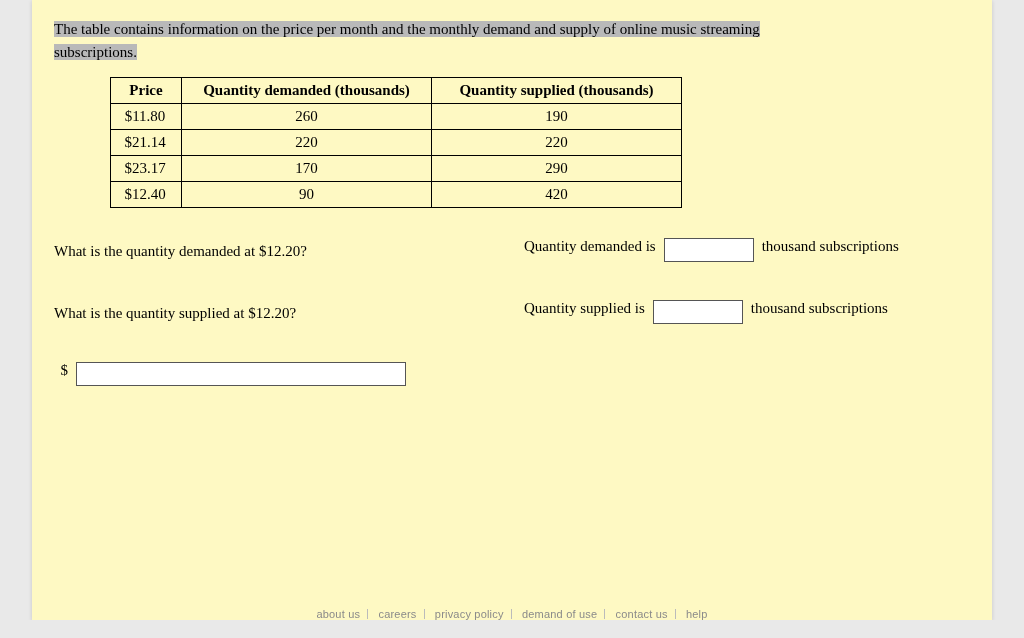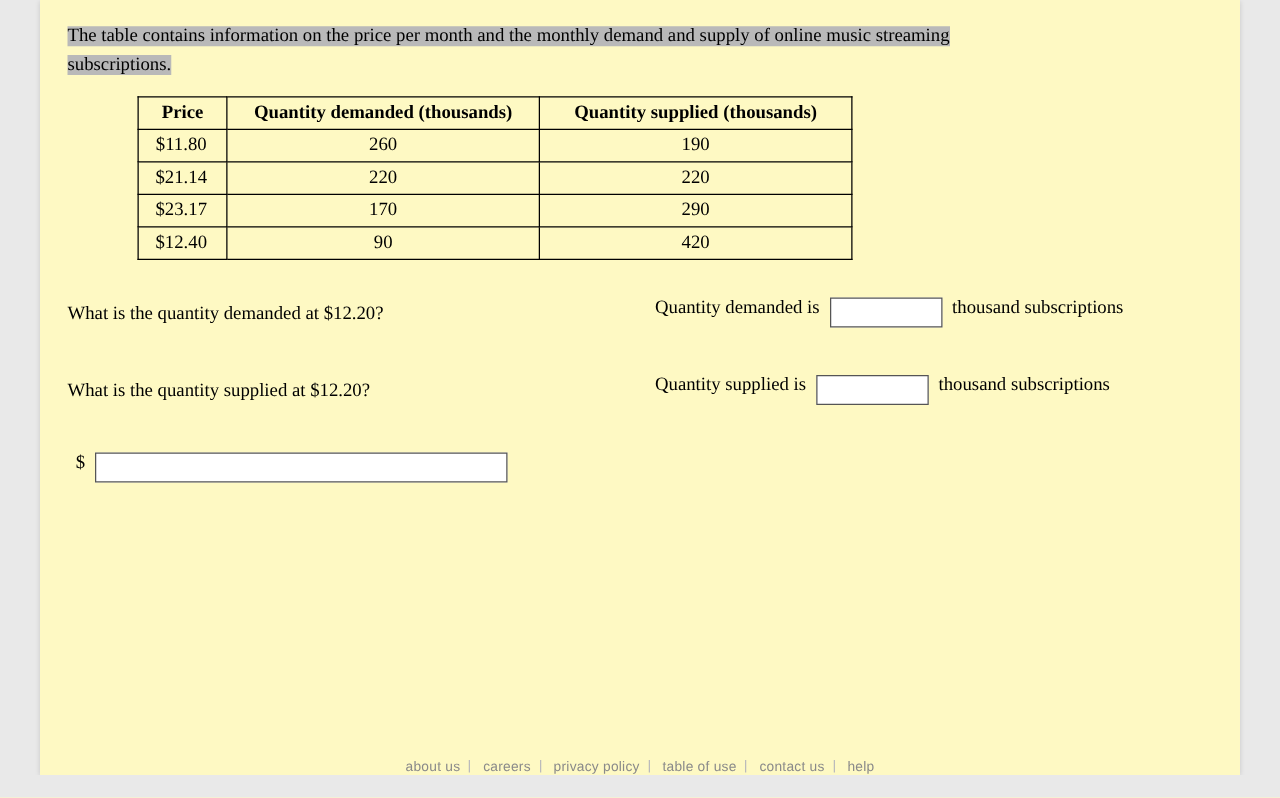--- a/index.html
+++ b/index.html
@@ -171,18 +171,18 @@
     <div class="answer">
       <span class="dollar">$</span>
       <input class="box wide" style="">
     </div>
   </div>
 
   <div class="footer">
     <a>about us</a><span class="sep"></span>
     <a>careers</a><span class="sep"></span>
     <a>privacy policy</a><span class="sep"></span>
-    <a>table of use</a><span class="sep"></span>
+    <a>demand of use</a><span class="sep"></span>
     <a>contact us</a><span class="sep"></span>
     <a>help</a>
   </div>
 
 </div>
 
 </body></html>

